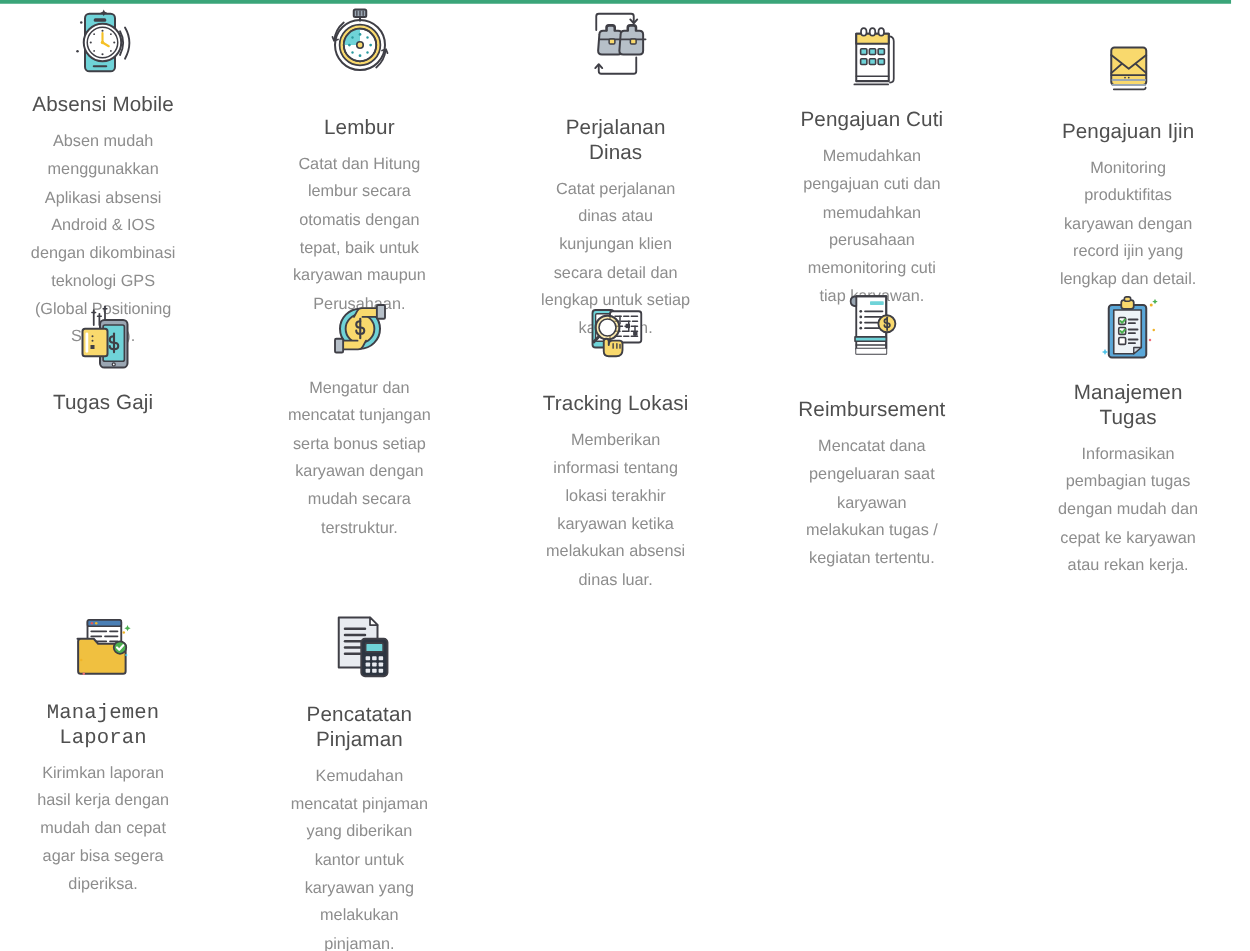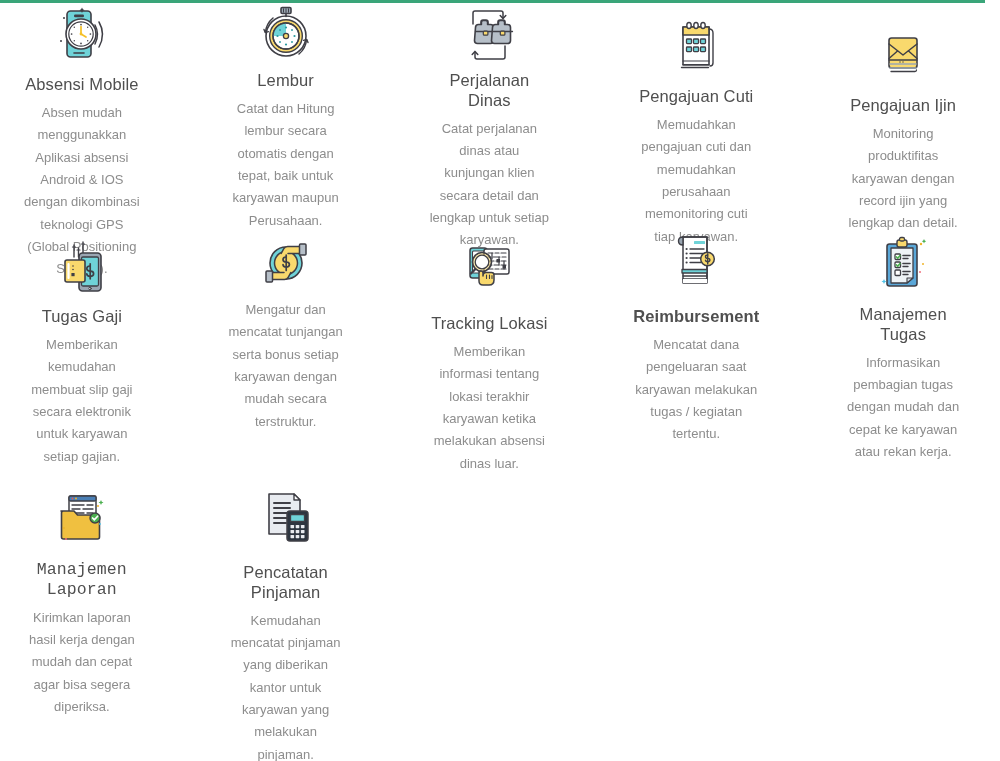--- a/index.html
+++ b/index.html
@@ -78,28 +78,28 @@
     font-weight: 400;
   }
 
   
   .row-1 .feature-icon { margin-top: 2px; }
   .row-2 .feature-icon { margin-top: 14px; }
   .row-3 .feature-icon { margin-top: 11px; }
   .row-4 .feature-icon { margin-top: 12px; }
 
   .card-lembur .feature-title,
-  .card-perjalanan .feature-title { margin-top: 2px; }
+  .card-perjalanan .feature-title { margin-top: 24px; }
   .card-ijin .feature-icon { margin-top: 24px; }
   .card-ijin .feature-title { margin-top: 5px; }
   .card-slipgaji .feature-icon { margin-top: 14px; }
   .card-tracking .feature-icon { margin-top: 18px; }
   .card-tracking .feature-title { margin-top: 9px; }
   .card-reimburse .feature-icon { margin-top: 8px; }
-  .card-reimburse .feature-title { margin-top: 12px; font-weight: bold; }
+  .card-reimburse .feature-title { margin-top: 24px; }
   .card-laporan .feature-icon { margin-top: 16px; }
   .card-laporan .feature-title { margin-top: 7px; font-family: Liberation Mono, monospace; }
   .card-pinjaman .feature-icon { margin-top: 14px; }
   .card-pinjaman .feature-title { margin-top: 12px; }
 </style>
 </head>
 <body>
 
 <div class="topbar"></div>
 <div class="scroll-track"></div>
@@ -258,21 +258,20 @@
           <line x1="38.2" y1="26.8" x2="38.2" y2="41.8" stroke-width="1.7"></line>
           <rect x="13" y="23" width="20" height="22" rx="2" fill="#f9d96d"></rect>
           <line x1="16.5" y1="27" x2="16.5" y2="41" stroke="#ffffff" stroke-width="2.2"></line>
           <circle cx="21" cy="29" r="0.8" fill="#3f3f46" stroke="none"></circle>
           <circle cx="21" cy="32.5" r="0.8" fill="#3f3f46" stroke="none"></circle>
           <path d="M19.4 36 h3.2 v3.2 h-3.2 z" fill="#3f3f46" stroke="none"></path>
         </g>
       </svg>
     </div>
     <div class="feature-title">Tugas Gaji</div>
-    <div class="feature-desc">Memberikan kemudahan membuat slip gaji secara elektronik untuk karyawan setiap gajian.</div>
   </div>
 
   <div class="feature-card row-3 card-tunjangan">
     <div class="feature-icon">
       <svg viewBox="0 0 60 60">
         <g fill="none" stroke="#3f3f46" stroke-width="1.6" stroke-linecap="round" stroke-linejoin="round">
           <circle cx="30" cy="29" r="16" fill="#6fd3d8"></circle>
           <circle cx="30" cy="29" r="11.5" fill="#f9d96d" stroke-width="1.5"></circle>
           <path d="M30.2 23 q-3.2 0 -3.2 2.5 t3.2 2.5 t3.2 2.5 t-3.2 2.5 q-3.2 0 -3.2 -2.5" stroke-width="1.7"></path>
           <line x1="30.2" y1="21" x2="30.2" y2="36.5" stroke-width="1.7"></line>

